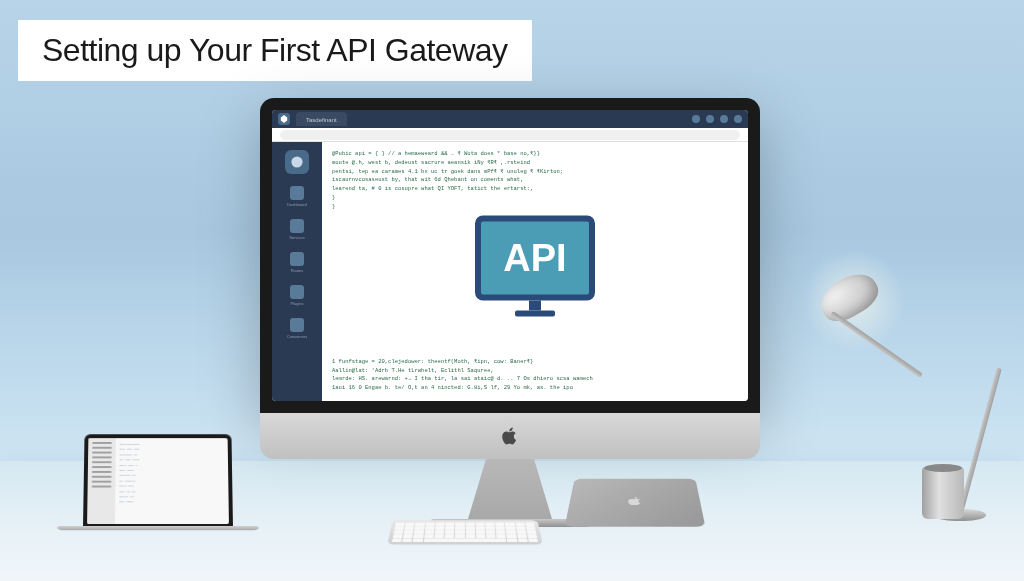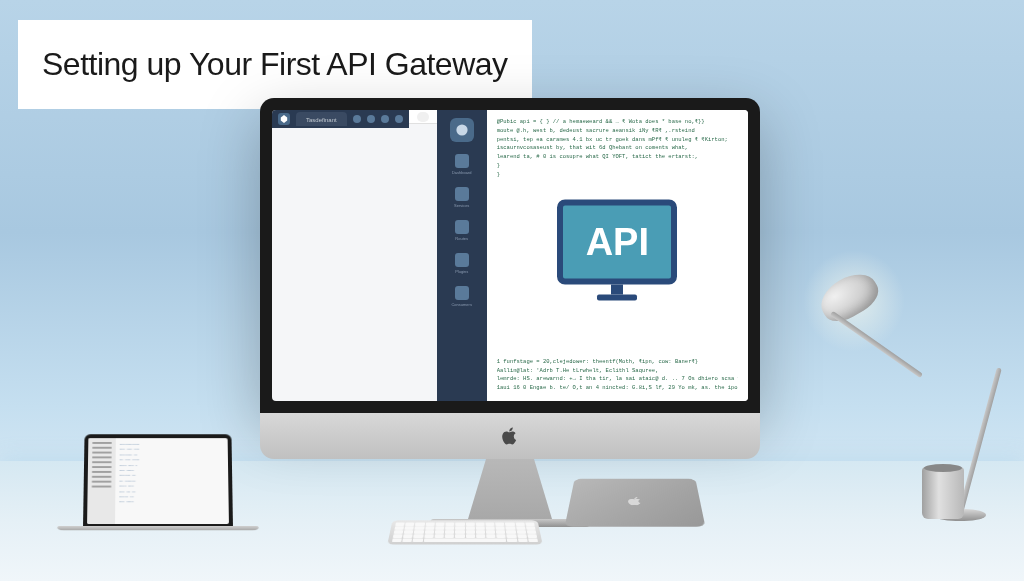--- a/index.html
+++ b/index.html
@@ -9,21 +9,21 @@
       background: linear-gradient(180deg, #b8d4e8 0%, #a8c8e0 40%, #c5dff0 70%, #e8f2f8 100%);
       position: relative;
       font-family: -apple-system, BlinkMacSystemFont, "Segoe UI", sans-serif;
       overflow: hidden;
     }
     .title-banner {
       position: absolute;
       top: 20px;
       left: 18px;
       background: #ffffff;
-      padding: 26px 24px;
+      padding: 12px 24px;
       font-size: 32px;
       font-weight: 500;
       color: #1a1a1a;
       letter-spacing: -0.5px;
     }
     .desk {
       position: absolute;
       bottom: 0;
       left: 0;
       width: 100%;
@@ -75,21 +75,21 @@
       background: linear-gradient(180deg, #c8c8c8 0%, #909090 100%);
       border-radius: 4px;
     }
     
     .browser {
       width: 100%;
       height: 100%;
       background: #f5f6f8;
       border-radius: 4px;
       display: flex;
-      flex-direction: row;
+      flex-direction: column;
       overflow: hidden;
     }
     .browser-tabs {
       height: 18px;
       background: #2a3a52;
       display: flex;
       align-items: center;
       padding: 0 6px;
       gap: 6px;
     }

